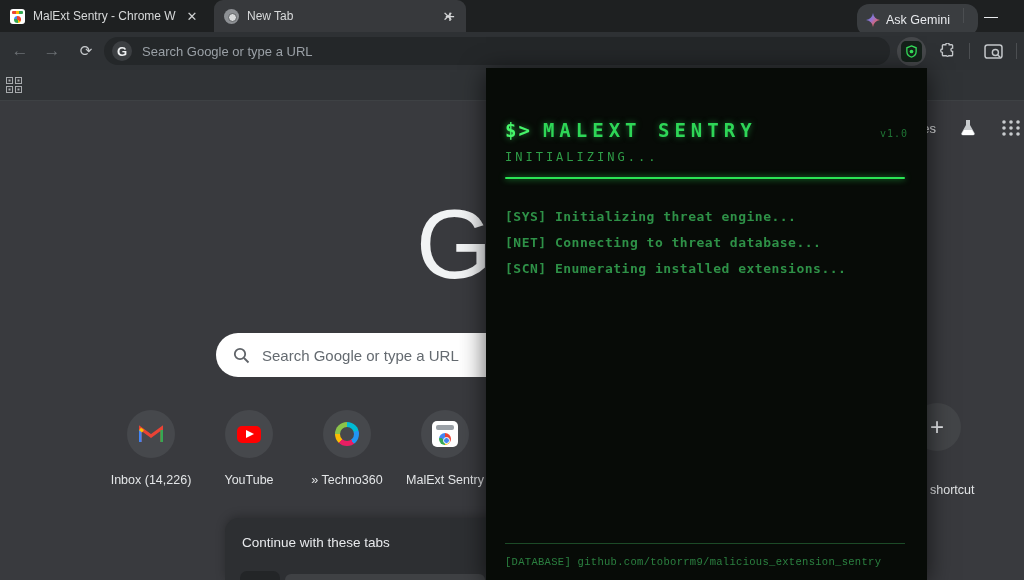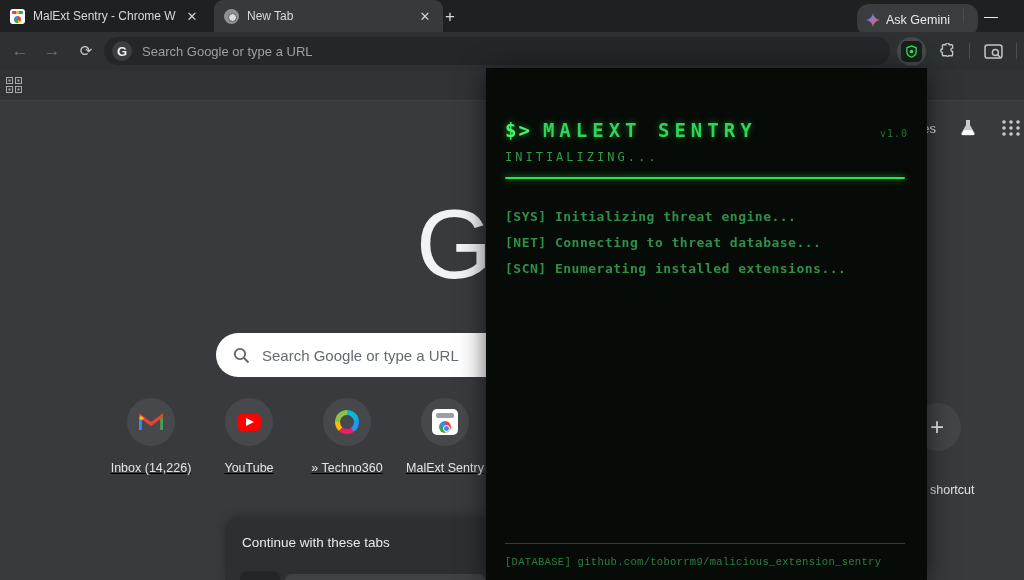--- a/index.html
+++ b/index.html
@@ -5,21 +5,21 @@
   * { margin:0; padding:0; box-sizing:border-box; }
   html,body { width:1024px; height:580px; overflow:hidden; background:#393a3e;
     font-family:"Liberation Sans", sans-serif; }
   .stage { position:relative; width:1024px; height:580px; overflow:hidden; }
 
   
   .tabstrip { position:absolute; left:0; top:0; width:1024px; height:32px; background:#1e2021; }
   .tab { position:absolute; top:0; height:32px; display:flex; align-items:center; gap:8px;
     padding:0 10px; color:#d7d9da; font-size:12px; cursor:default; }
   .tab.inactive { left:0; width:210px; }
-  .tab.active { left:214px; width:229px; background:#37393c; border-radius:9px 9px 0 0; }
+  .tab.active { left:214px; width:252px; background:#37393c; border-radius:9px 9px 0 0; }
   .tab-title { flex:1; white-space:nowrap; overflow:hidden; }
   .tab-close { width:16px; height:16px; border-radius:50%; display:flex; align-items:center;
     justify-content:center; color:#cfd1d2; font-size:13px; }
   .cws-favicon { width:15px; height:15px; background:#fff; border-radius:3px; position:relative; overflow:hidden; flex:0 0 auto; }
   .cws-favicon .awning { position:absolute; top:2px; left:2px; right:2px; height:3px;
     background:linear-gradient(90deg,#ea4335 33%,#fbbc04 33% 66%,#34a853 66%); border-radius:1px; }
   .cws-favicon .ball { position:absolute; left:4px; top:7px; width:7px; height:7px; border-radius:50%;
     background:conic-gradient(#ea4335 0 33%, #fbbc04 33% 50%, #34a853 50% 78%, #4285f4 78% 100%); }
   .chrome-favicon { width:15px; height:15px; border-radius:50%; background:#8d9094; position:relative; flex:0 0 auto; }
   .chrome-favicon::after { content:""; position:absolute; left:4px; top:4px; width:7px; height:7px;
@@ -70,21 +70,21 @@
   .page { position:absolute; left:0; top:102px; width:1024px; height:478px; background:#393a3e; }
   .ntp-right { position:absolute; right:0; top:16px; display:flex; align-items:center; gap:22px; }
   .images-link { color:#dfe1e2; font-size:13px; }
   .google-logo { position:absolute; left:416px; top:86px; color:#f1f3f4; font-size:98px;
     font-weight:400; letter-spacing:-3px; }
   .ntp-search { position:absolute; left:216px; top:231px; width:620px; height:44px; background:#ffffff;
     border-radius:22px; display:flex; align-items:center; padding-left:17px; }
   .ntp-search input { border:none; outline:none; background:transparent; color:#5f6368;
     font-size:15px; margin-left:12px; width:420px; font-family:"Liberation Sans",sans-serif; }
   .ntp-search input::placeholder { color:#646a70; }
-  .shortcuts { position:absolute; left:102px; top:296px; display:flex;text-decoration:underline; }
+  .shortcuts { position:absolute; left:102px; top:308px; display:flex; }
   .tile { width:98px; height:90px; display:flex; flex-direction:column; align-items:center; }
   .tile-circle { width:48px; height:48px; border-radius:50%; background:#46484c; display:flex;
     align-items:center; justify-content:center; }
   .tile-label { margin-top:15px; color:#e3e5e7; font-size:12.5px; white-space:nowrap; }
   .yt-icon { width:24px; height:17px; background:#f00; border-radius:5px; position:relative; }
   .yt-icon::after { content:""; position:absolute; left:9px; top:4.5px; border-left:8px solid #fff;
     border-top:4px solid transparent; border-bottom:4px solid transparent; }
   .t360-icon { width:24px; height:24px; border-radius:50%;
     background:conic-gradient(#00bcd4 0 20%, #2196f3 20% 40%, #e91e63 40% 62%, #fbbc04 62% 75%, #8bc34a 75% 100%); position:relative; }
   .t360-icon::after { content:""; position:absolute; left:5px; top:5px; width:14px; height:14px;

